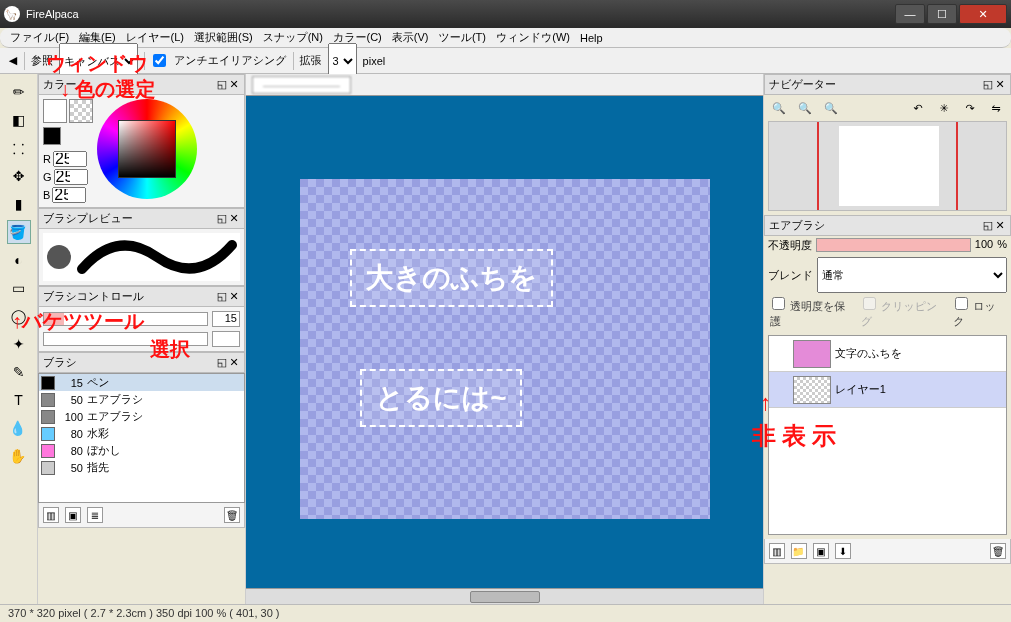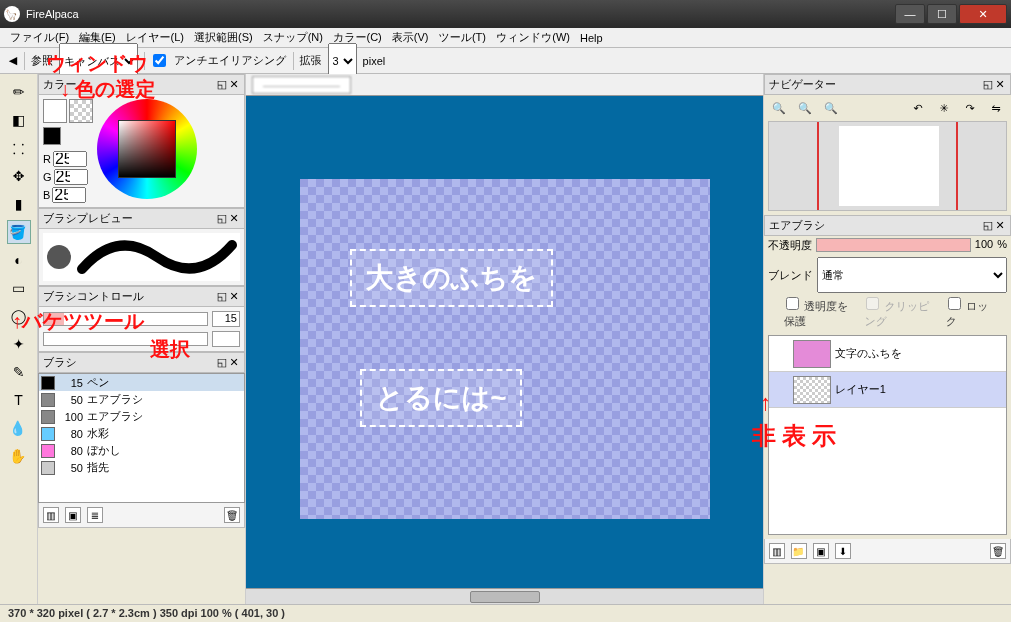--- a/index.html
+++ b/index.html
@@ -5,21 +5,21 @@
 * { box-sizing: border-box; margin: 0; padding: 0; font-family: "MS UI Gothic", sans-serif; font-size: 11px; }
 body { background: #ece9d8; width: 1011px; height: 622px; overflow: hidden; position: relative; }
 
 .titlebar { height: 28px; background: linear-gradient(#4a4a4a,#2a2a2a); color: #fff; display: flex; align-items: center; padding: 0 4px; }
 .titlebar .icon { width: 16px; height: 16px; background: #fff; border-radius: 50%; margin-right: 6px; display:flex;align-items:center;justify-content:center;font-size:10px; }
 .titlebar .title { flex: 1; }
 .winbtns { display: flex; gap: 2px; }
 .winbtn { width: 30px; height: 20px; background: #555; color:#fff; display:flex;align-items:center;justify-content:center; border:1px solid #333; border-radius:2px; }
 .winbtn.close { background: #c0392b; width:48px; }
 
-.menubar { height: 20px; display: flex; align-items: center; gap: 2px; padding: 0 6px; border-bottom:1px solid #bbb; background:#f0f0f0; }
+.menubar { height: 20px; display: flex; align-items: center; gap: 2px; padding: 0 6px; border-bottom:1px solid #bbb; background:#f0f0f0;border-radius:9px; }
 .menubar span { padding: 2px 4px; cursor: default; }
 
 .toolbar2 { height: 26px; display: flex; align-items: center; gap: 6px; padding: 2px 8px; border-bottom:1px solid #bbb; background:#f0f0f0; }
 .tb-arrow { width:10px; text-align:center; }
 .tb-sep { width:1px; height:18px; background:#bbb; }
 select { font-size:11px; height:36px; }
 input[type=checkbox]{margin:0 2px;}
 
 .main { display: flex; height: 530px; }
 
@@ -78,30 +78,30 @@
 
 .right{width:248px;background:#ece9d8;display:flex;flex-direction:column;border-left:1px solid #ccc;}
 .nav-icons{display:flex;gap:8px;padding:4px 6px;}
 .nav-icons .ni{width:18px;height:18px;display:flex;align-items:center;justify-content:center;}
 .nav-preview{height:90px;background:#ddd;margin:0 4px 4px 4px;position:relative;border:1px solid #bbb;overflow:hidden;}
 .nav-preview .page{position:absolute;top:4px;left:70px;width:100px;height:80px;background:#fff;}
 .nav-preview .rl{position:absolute;top:0;bottom:0;width:2px;background:#d33;}
 .opacity-row{display:flex;align-items:flex-start;gap:4px;padding:2px 4px;}
 .opacity-row .slider-track{flex:1;}
 .blend-row{display:flex;align-items:center;gap:4px;padding:2px 4px;}
-.check-row{display:flex;align-items:center;gap:8px;padding:2px 20px;font-size:10px;color:#444;}
+.check-row{display:flex;align-items:center;gap:8px;padding:2px 6px;font-size:10px;color:#444;}
 .layer-list{margin:4px;border:1px solid #999;background:#fff;min-height:200px;}
 .layer-item{display:flex;align-items:center;height:36px;border-bottom:1px solid #ccc;}
 .layer-item.sel{background:#cfd6f7;}
 .layer-eye{width:20px;text-align:center;}
 .layer-thumb{width:38px;height:28px;border:1px solid #888;margin:0 4px;}
 .layer-thumb.t1{background:#e48bd8;}
 .layer-thumb.t2{background:repeating-conic-gradient(#ccc 0 25%,#fff 0 50%) 0 0/6px 6px;}
 
-.status{height:18px;background:#ece9d8;border-top:1px solid #bbb;padding:2px 8px;color:#333;font-weight:bold;}
+.status{height:18px;background:#ece9d8;border-top:1px solid #bbb;padding:2px 8px;color:#333;}
 
 
 .anno{position:absolute;color:#f11;font-family:serif;font-weight:bold;pointer-events:none;z-index:100;}
 </style>
 </head>
 <body>
 
 <div class="titlebar">
   <div class="icon">🦙</div>
   <div class="title">FireAlpaca</div>

